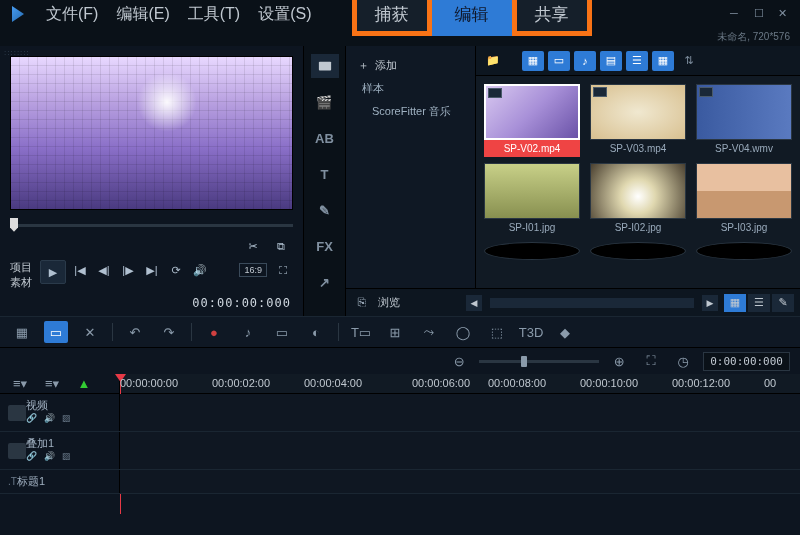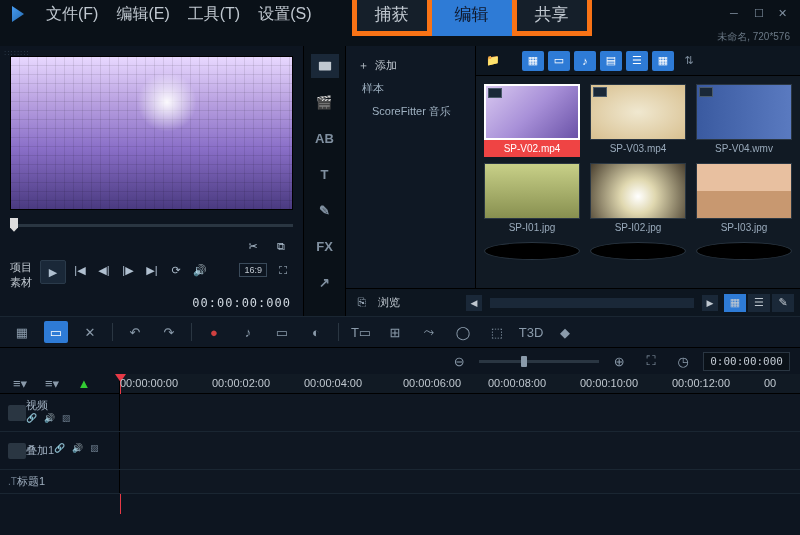--- a/index.html
+++ b/index.html
@@ -276,21 +276,21 @@
     <div class="track-head-space">
       <div class="tl-btn">≡▾</div>
       <div class="tl-btn">≡▾</div>
       <div class="tl-btn" style="color:#3c3">▲</div>
     </div>
     <div class="ruler">
       <div class="playhead"></div>
       <span class="ruler-mark" style="left:0">00:00:00:00</span>
       <span class="ruler-mark" style="left:92px">00:00:02:00</span>
       <span class="ruler-mark" style="left:184px">00:00:04:00</span>
-      <span class="ruler-mark" style="left:283px">00:00:06:00</span>
+      <span class="ruler-mark" style="left:292px">00:00:06:00</span>
       <span class="ruler-mark" style="left:368px">00:00:08:00</span>
       <span class="ruler-mark" style="left:460px">00:00:10:00</span>
       <span class="ruler-mark" style="left:552px">00:00:12:00</span>
       <span class="ruler-mark" style="left:644px">00</span>
     </div>
   </div>
   <div class="tracks">
     <div class="track">
       <div class="track-head">
         <div class="track-icon"></div>
@@ -301,21 +301,21 @@
             <span class="tc-btn">🔊</span>
             <span class="tc-btn">▨</span>
           </div>
         </div>
       </div>
       <div class="track-body"></div>
     </div>
     <div class="track">
       <div class="track-head">
         <div class="track-icon"></div>
-        <div style="display:flex;flex-direction:row">
+        <div style="display:flex;flex-direction:column">
           <span class="track-name">叠加1</span>
           <div class="track-ctrl">
             <span class="tc-btn">🔗</span>
             <span class="tc-btn">🔊</span>
             <span class="tc-btn">▨</span>
           </div>
         </div>
       </div>
       <div class="track-body"></div>
     </div>

